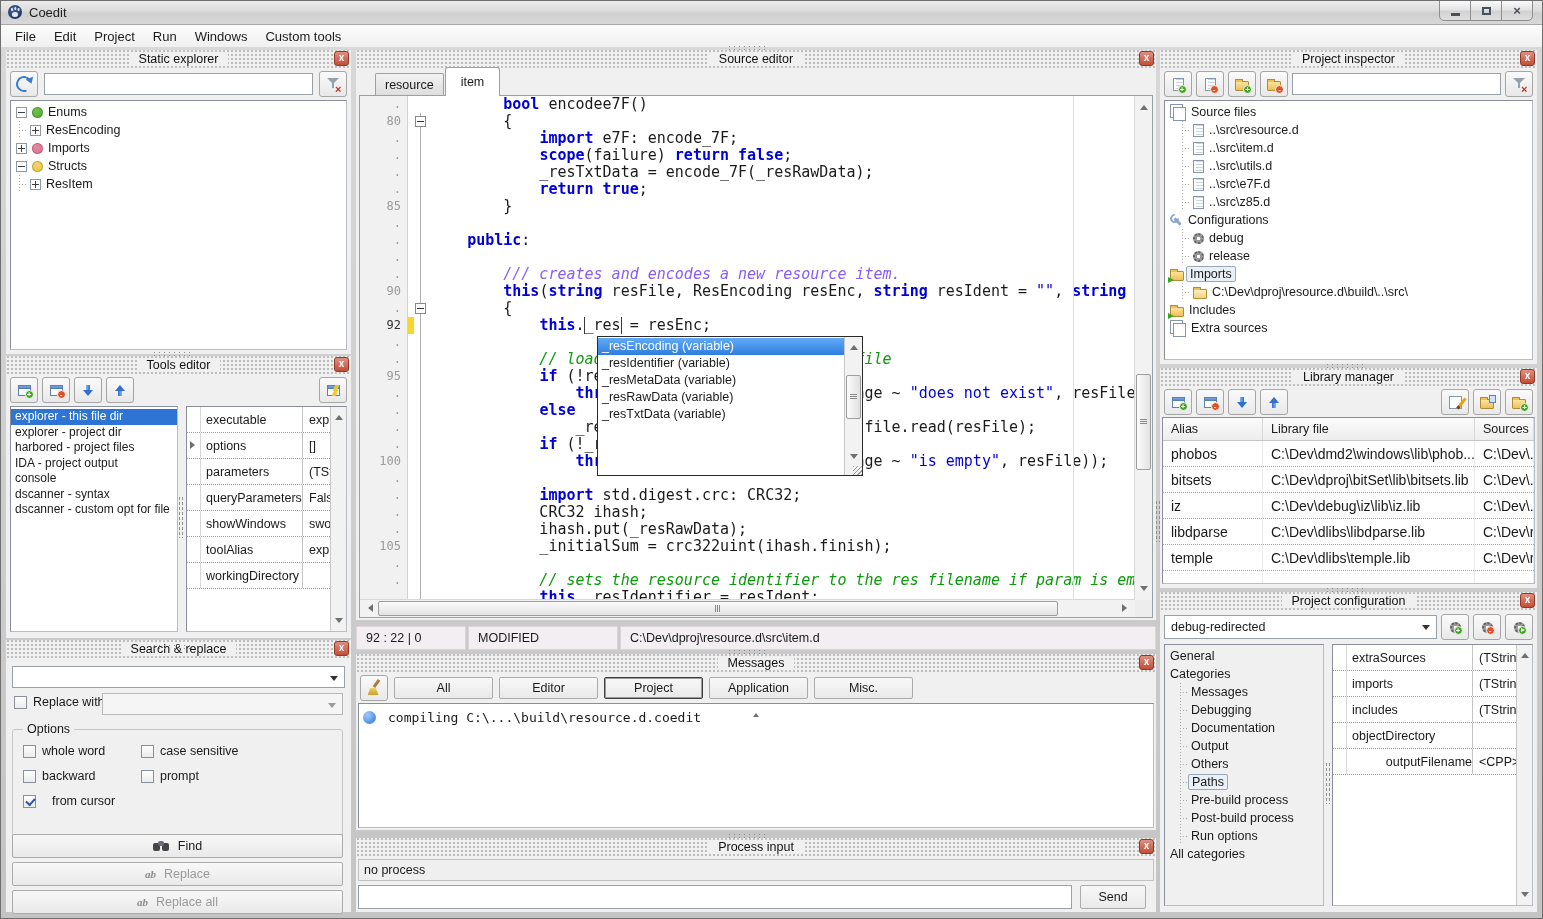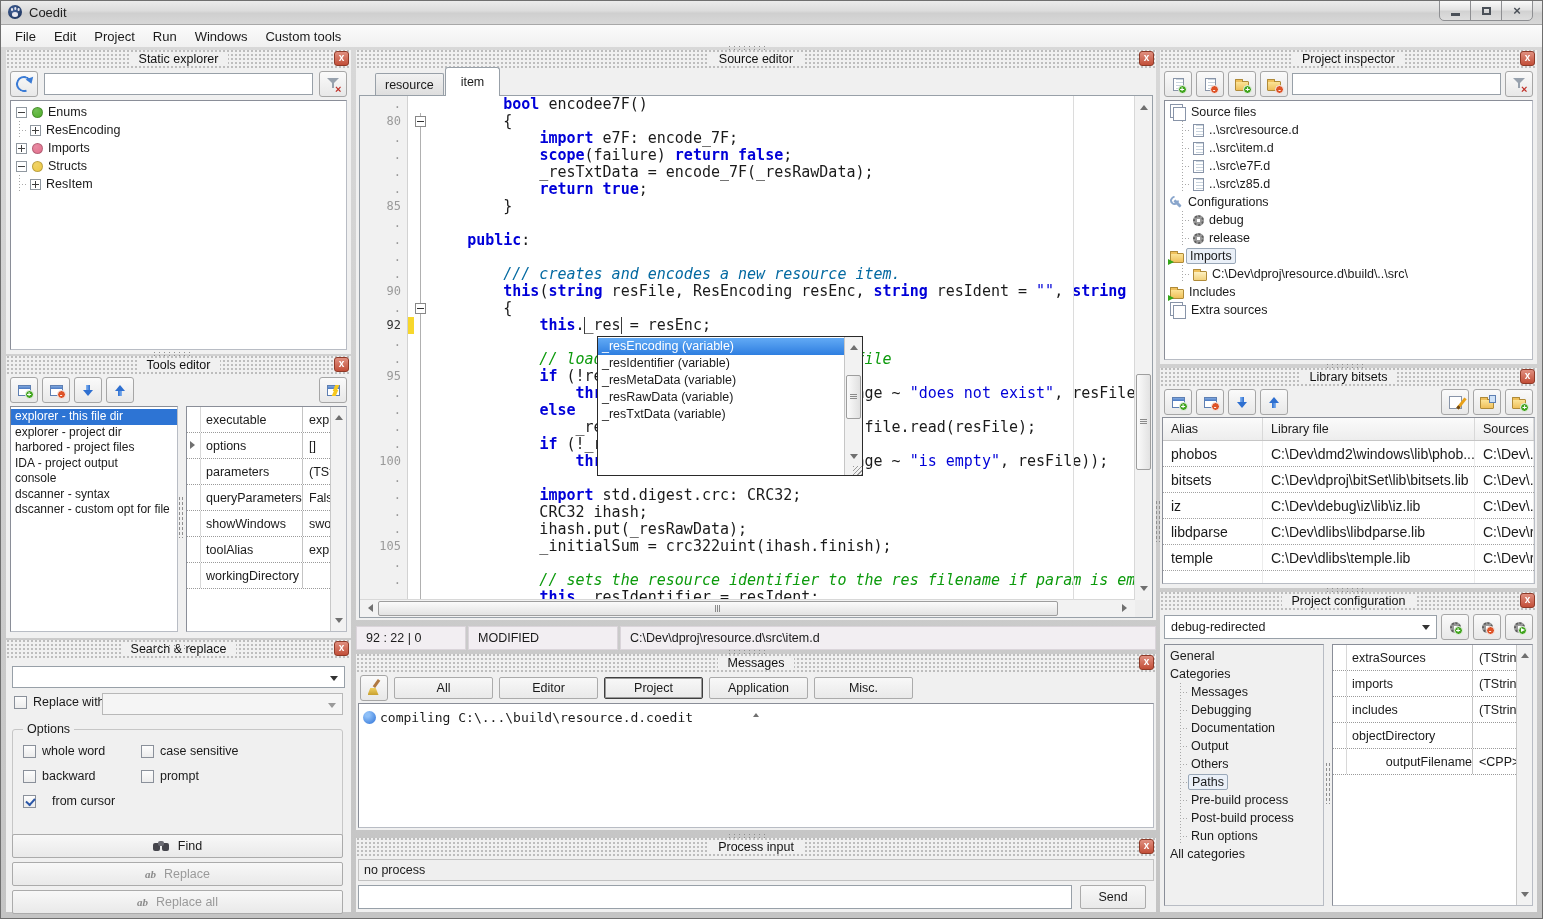--- a/index.html
+++ b/index.html
@@ -155,21 +155,21 @@
   .crow.cur .gnum{color:#303030}
   .gmark{width:6px;flex:none}
   .crow.cur .gmark{background:#F7D72C}
   .gfold{width:13px;flex:none;position:relative}
   .gfold.fl::before{content:"";position:absolute;left:6px;top:0;bottom:0;width:1px;background:#B0B0B0}
   .fbox{position:absolute;left:1px;top:3px;width:9px;height:9px;box-sizing:content-box;background:#fff;border:1px solid #888;z-index:1}
   .fbox::before{content:"";position:absolute;left:1px;right:1px;top:4px;height:1px;background:#333}
   .gcode{flex:1;padding-left:4px;font-family:"DejaVu Sans Mono",monospace;font-size:15px;line-height:17px;
     white-space:pre;overflow:hidden;color:#1a1a1a}
   .k{color:#0000D8;font-weight:bold}.s{color:#0000D8}
-  .c{color:#0C9A0C;font-style:italic}.dc{color:#0369a1;font-style:italic}
+  .c{color:#0C9A0C;font-style:italic}.dc{color:#8b5cf6;font-style:italic}
   .cbox{outline:1px solid #3A3A3A}
   .marginline{position:absolute;top:0;bottom:0;width:1px;background:#DCDCDC;z-index:1}
   .vscroll{position:absolute;right:0;top:0;bottom:17px;width:17px;background:#F2F2F2;border-left:1px solid #D8D8D8}
   .hscroll{position:absolute;left:0;bottom:0;right:17px;height:17px;background:#F2F2F2;border-top:1px solid #D8D8D8}
   .thumb{position:absolute;background:linear-gradient(90deg,#FBFBFB,#E2E2E2);border:1px solid #9E9E9E;border-radius:2px;box-sizing:border-box}
   .hthumb{background:linear-gradient(#FBFBFB,#E2E2E2)}
   .grip3v{position:absolute;left:3px;right:3px;top:50%;margin-top:-3px;height:6px;
     background-image:linear-gradient(#8A8A8A 1px,transparent 1px);background-size:100% 2px}
   .grip3h{position:absolute;top:3px;bottom:3px;left:50%;margin-left:-3px;width:6px;
     background-image:linear-gradient(90deg,#8A8A8A 1px,transparent 1px);background-size:2px 100%}
@@ -180,21 +180,21 @@
   .pitem.sel{background:linear-gradient(#62AAF5,#2E7EE0);color:#fff}
   .psb{width:17px;border-left:1px solid #C6C6C6;background:#F2F2F2;position:relative}
   .pthumb{position:absolute;left:1px;right:1px;top:38px;height:42px;background:linear-gradient(90deg,#FBFBFB,#E0E0E0);border:1px solid #9E9E9E;border-radius:2px}
   .resize{position:absolute;right:0;bottom:0;width:9px;height:9px;
     background:repeating-linear-gradient(135deg,#9A9A9A 0 1px,transparent 1px 3px)}
 
   
   .statusbar{display:flex;gap:2px;height:24px}
   .scell{background:#F2EEF2;border:1px solid #DAD4DA;box-sizing:border-box;display:flex;align-items:center;
     padding:0 9px;font-size:12.5px;white-space:nowrap;overflow:hidden}
-  .msgrow{display:flex;align-items:center;gap:4px;height:18px;padding-left:4px;
+  .msgrow{display:flex;align-items:center;gap:12px;height:18px;padding-left:4px;
     font-family:"DejaVu Sans Mono",monospace;font-size:13px;white-space:nowrap;overflow:hidden}
   .procstat{background:#EFEFEF;border:1px solid #C2C2C2;height:22px;box-sizing:border-box;
     display:flex;align-items:center;padding-left:5px;font-size:12.5px}
 
   
   .lmhead{display:flex;height:22px;background:linear-gradient(#FBFBFB,#EDEDED);border-bottom:1px solid #C6C6C6;font-size:12.5px}
   .lmhc{display:flex;align-items:center;padding-left:8px;border-right:1px solid #D8D8D8;box-sizing:border-box;white-space:nowrap;overflow:hidden}
   .lmrow{display:flex;height:25px;border-bottom:1px dotted #A2A2A2;font-size:14px}
   .lmc{display:flex;align-items:center;padding-left:8px;border-right:1px solid #ECECEC;box-sizing:border-box;white-space:nowrap;overflow:hidden}
 
@@ -739,20 +739,25 @@
         <span>..\src\resource.d</span>
       </div>
       <div class="trow" style="padding-left: 14px;">
         <span class="conn"></span>
         <span class="ic ic-page"></span>
         <span>..\src\item.d</span>
       </div>
       <div class="trow" style="padding-left: 14px;">
         <span class="conn"></span>
         <span class="ic ic-page"></span>
+        <span>..\src\utils.d</span>
+      </div>
+      <div class="trow" style="padding-left: 14px;">
+        <span class="conn"></span>
+        <span class="ic ic-page"></span>
         <span>..\src\e7F.d</span>
       </div>
       <div class="trow" style="padding-left: 14px;">
         <span class="conn"></span>
         <span class="ic ic-page"></span>
         <span>..\src\z85.d</span>
       </div>
       <div class="trow" style="padding-left: 5px;">
         <span class="ic ic-wrench"></span>
         <span>Configurations</span>
@@ -782,21 +787,21 @@
       </div>
       <div class="trow" style="padding-left: 5px;">
         <span class="ic ic-pages"></span>
         <span>Extra sources</span>
       </div>
     </div>
 </div>
 
 <div class="panel" id="p-lm" style="left:1160px;top:368px;width:377px;height:220px">
   <div class="phead">
-    <span class="lbl">Library bitsets</span>
+    <span class="lbl">Library manager</span>
     <span class="pclose">x</span>
   </div>
   <div style="position:absolute;left:4px;right:4px;top:21px;height:26px;display:flex;gap:4px;align-items:center">
     <div class="btn">
         <span class="ic ic-window">
           <span class="badge plus"></span>
         </span>
       </div>
     <div class="btn">
         <span class="ic ic-window">

